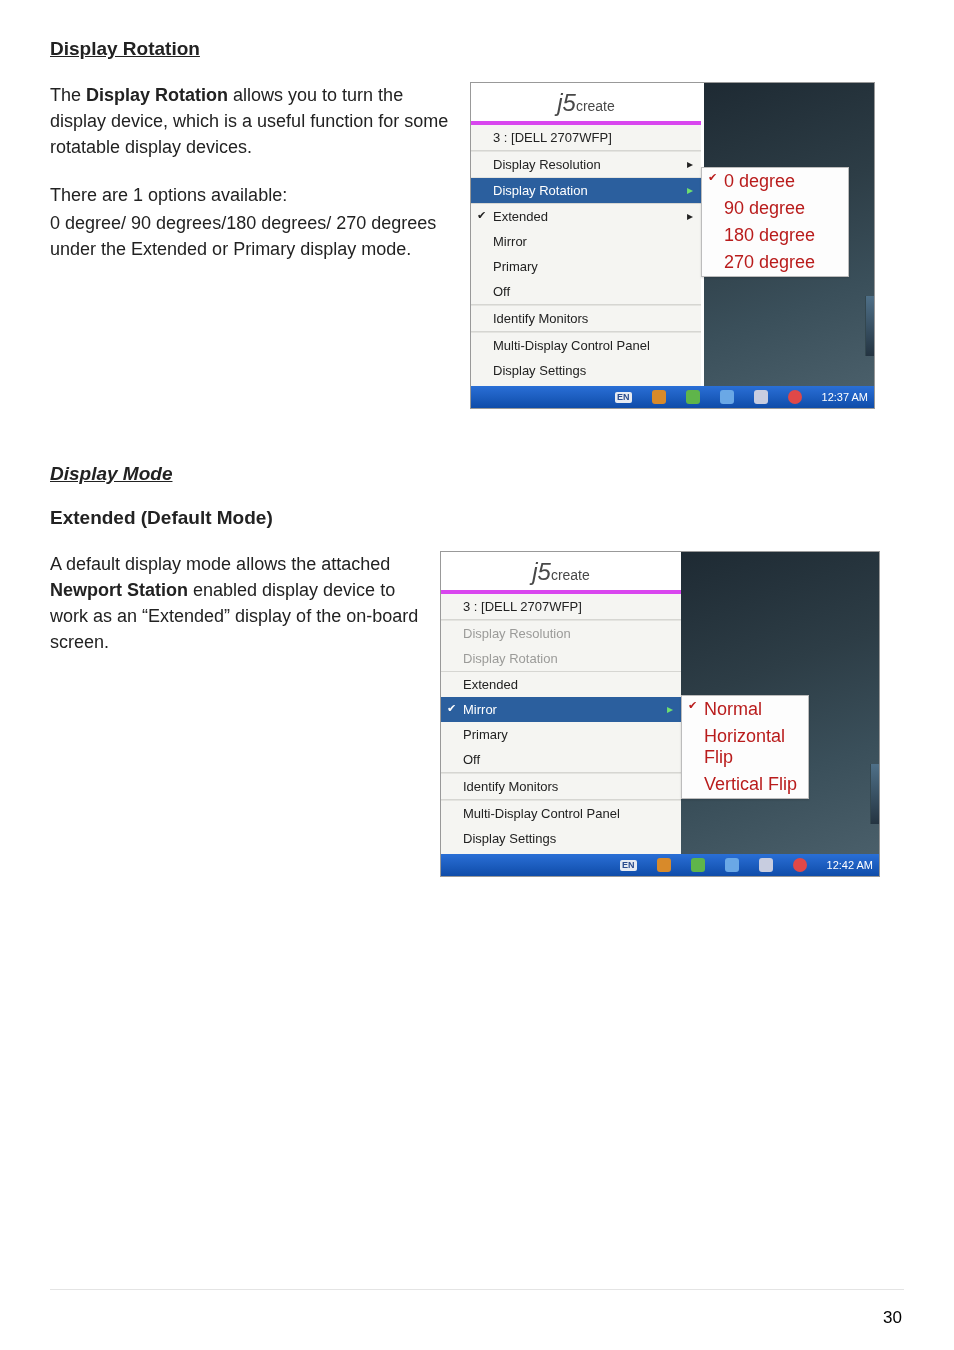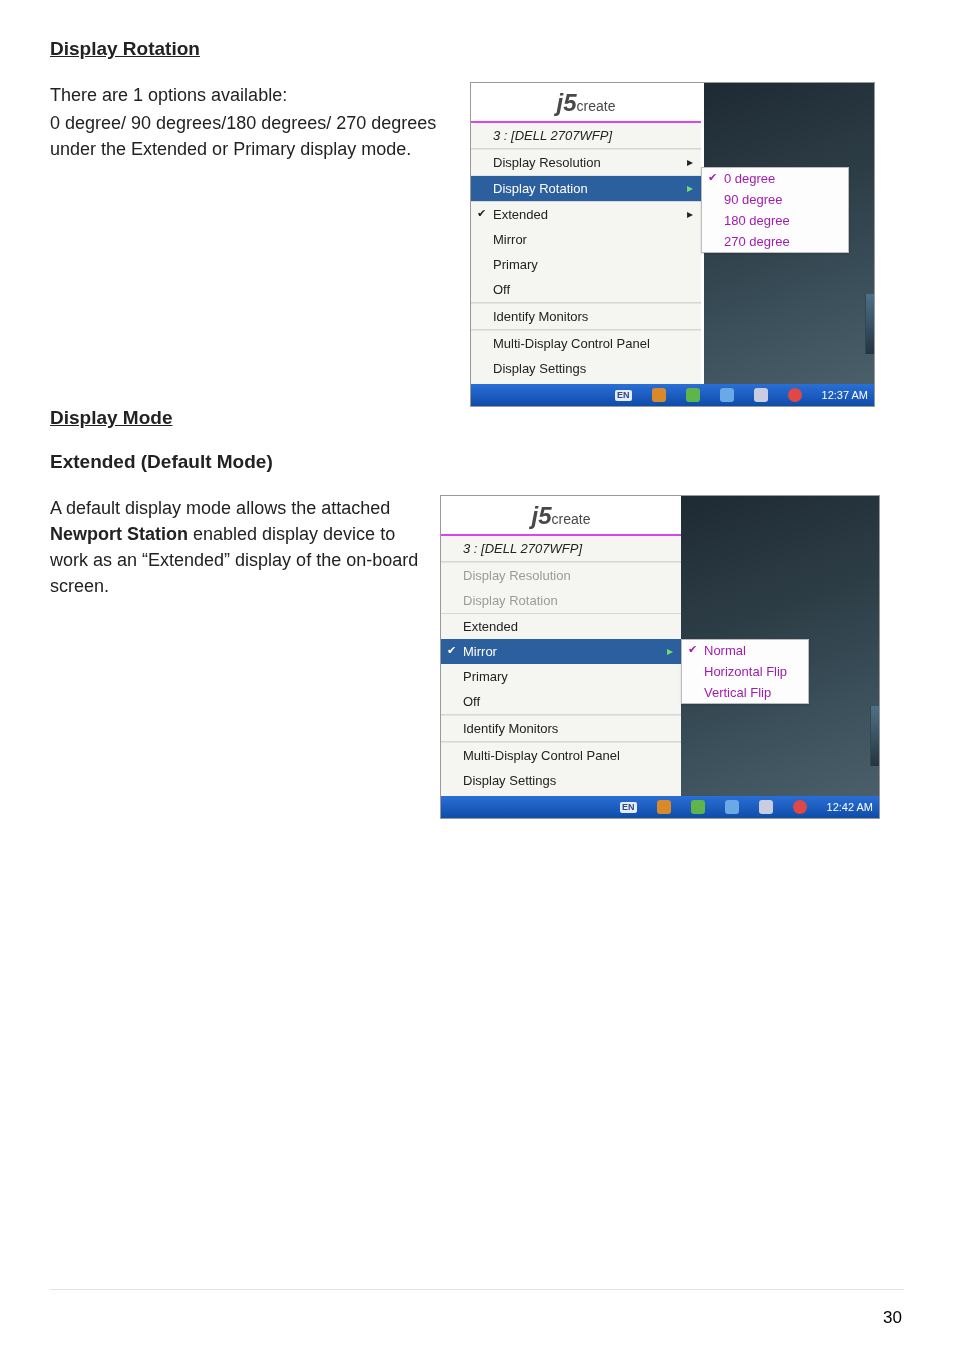--- a/index.html
+++ b/index.html
@@ -58,29 +58,29 @@
       font-size: 13px;
       color: #222;
     }
     .logo-row {
       text-align: center;
       padding: 6px 0 4px;
       font-family: "Century Gothic", Arial, sans-serif;
       color: #484848;
       background:#fff;
     }
-    .logo-row .j5 { font-size: 24px; font-weight: 700; font-style: italic; }
+    .logo-row .j5 { font-size: 24px; font-weight: 400; font-style: italic; }
     .logo-row .create { font-size: 14px; }
     .menu-item {
       padding: 5px 8px 5px 22px;
       border-top: 1px solid #e4e4e0;
       position: relative;
       background:#f5f5f2;
     }
-    .menu-item.first { border-top: 2px solid #d946ef; font-style: italic; }
+    .menu-item.first { border-top: 4px solid #d946ef; }
     .menu-item.has-arrow::after {
       content: "▸";
       position: absolute;
       right: 8px;
       top: 5px;
       font-size: 12px;
     }
     .menu-item.has-arrow.hl::after{color:#6fe06f;}
     .menu-item.checked::before {
       content: "✔";
@@ -90,22 +90,22 @@
       font-size: 11px;
     }
     .menu-item.hl {
       background: #2b5f9e;
       color: #fff;
     }
     .menu-item.disabled { color: #9b9b99; }
     .submenu {
       position: absolute;
       width: 148px;
-      font-size: 13px;
-      color: #a21caf;
+      font-size: 18px;
+      color: #b91c1c;
       z-index: 5;
     }
     .submenu .sub-inner{
       background: #fdfdfd;
       border: 1px solid #bcbcbc;
       box-shadow: 0 1px 2px rgba(0,0,0,0.15);
     }
     .sub-item {
       padding: 3px 8px 3px 22px;
       position: relative;
@@ -129,21 +129,21 @@
       color: #fff;
       font-size: 11px;
     }
     .tb-blob{width:14px;height:14px;border-radius:3px;display:inline-block;}
     .tb-lang{background:#e7ebf2;color:#2a4b8d;font-size:9px;font-weight:bold;border-radius:2px;padding:1px 2px;line-height:1;}
     .sub-heading {
       font-weight: bold;
       font-size: 19px;
       margin: 8px 0 22px;
     }
-    .section-gap1{}
+    .section-gap1{margin-top:54px;font-style:italic;}
     .page-number {
       position: absolute;
       bottom: 22px;
       right: 52px;
       font-size: 17px;
       color: #000000;
     }
     .footer-line {
       position: absolute;
       left: 50px;
@@ -153,20 +153,23 @@
     }
     .sep{border-top:1px solid #d6d6d2;margin:0;}
   </style>
 </head>
 <body>
 
 <div class="section-heading">Display Rotation</div>
 
 <div class="two-col">
   <div class="left-col">
+    <p>
+      <span>The </span><span class="bold">Display Rotation</span><span> allows you to turn the display device, which is a useful function for some rotatable display devices.</span>
+    </p>
     <p>There are 1 options available:</p>
     <p style="margin-top:-20px">0 degree/ 90 degrees/180 degrees/ 270 degrees under the Extended or Primary display mode.</p>
   </div>
 
   <div class="screenshot">
     <div class="wallpaper"></div>
     <div class="menu">
       <div class="logo-row">
         <span class="j5">j5</span><span class="create">create</span>
       </div>

